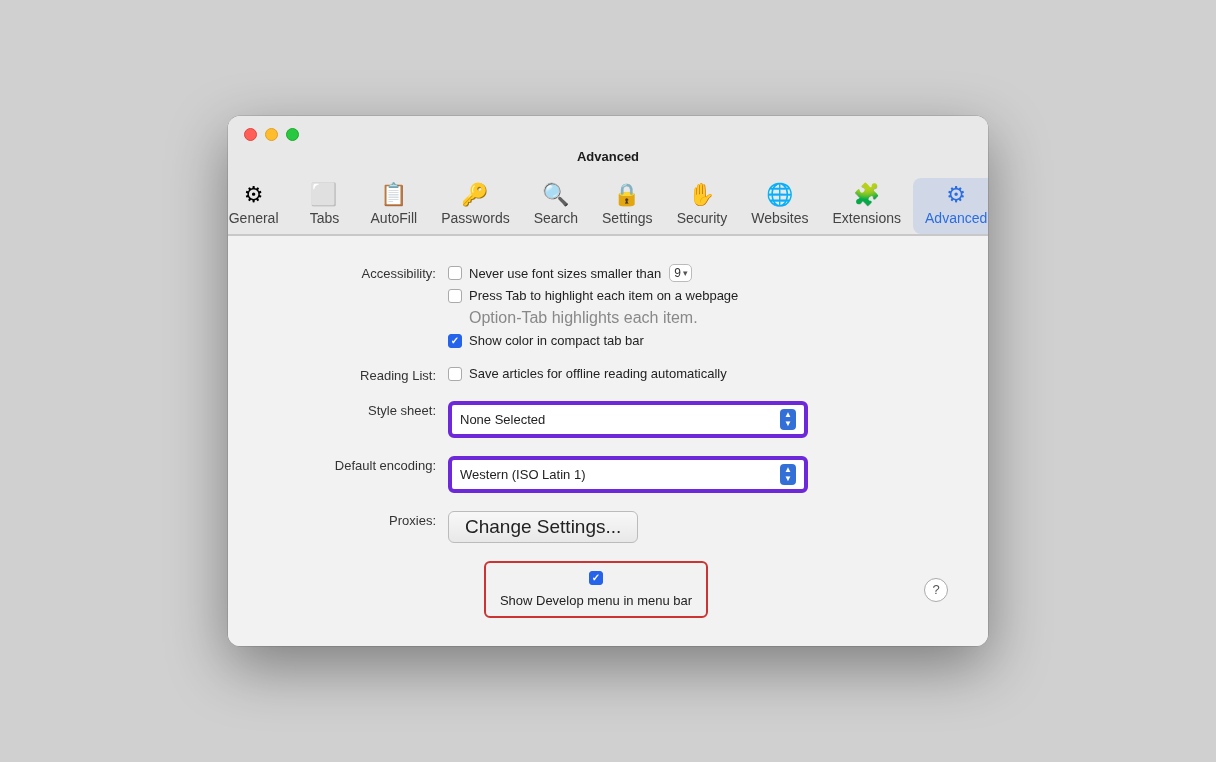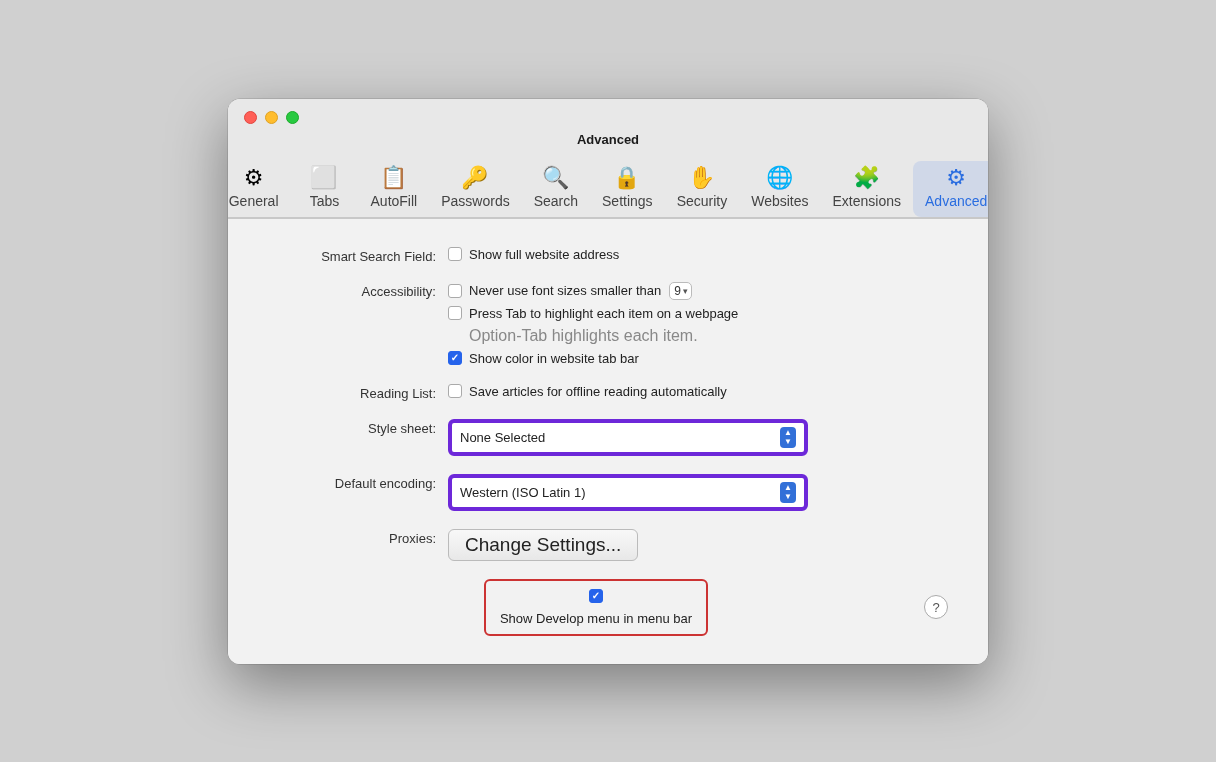--- a/index.html
+++ b/index.html
@@ -324,29 +324,20 @@
       <div class="toolbar-item active">
         <div class="toolbar-icon" style="color:#2a6de0;">⚙</div>
         <span class="toolbar-label">Advanced</span>
       </div>
     </div>
   </div>
   <div class="divider"></div>
 
   <div class="content">
 
-    <div class="setting-row">
-      <div class="setting-label">Smart Search Field:</div>
-      <div class="setting-controls">
-        <div class="checkbox-wrap">
-          <div class="checkbox"></div>
-          <span class="checkbox-label">Show full website address</span>
-        </div>
-      </div>
-    </div>
 
     <div class="setting-row">
       <div class="setting-label">Accessibility:</div>
       <div class="setting-controls">
         <div class="control-row">
           <div class="checkbox-wrap">
             <div class="checkbox"></div>
             <span class="checkbox-label">Never use font sizes smaller than</span>
           </div>
           <div class="font-size-dropdown">
@@ -354,21 +345,21 @@
             <span style="font-size:9px; color:#555;">▾</span>
           </div>
         </div>
         <div class="checkbox-wrap">
           <div class="checkbox"></div>
           <span class="checkbox-label">Press Tab to highlight each item on a webpage</span>
         </div>
         <div class="hint-text">Option-Tab highlights each item.</div>
         <div class="checkbox-wrap">
           <div class="checkbox checked"></div>
-          <span class="checkbox-label">Show color in website tab bar</span>
+          <span class="checkbox-label">Show color in compact tab bar</span>
         </div>
       </div>
     </div>
 
     <div class="setting-row">
       <div class="setting-label">Reading List:</div>
       <div class="setting-controls">
         <div class="checkbox-wrap">
           <div class="checkbox"></div>
           <span class="checkbox-label">Save articles for offline reading automatically</span>

